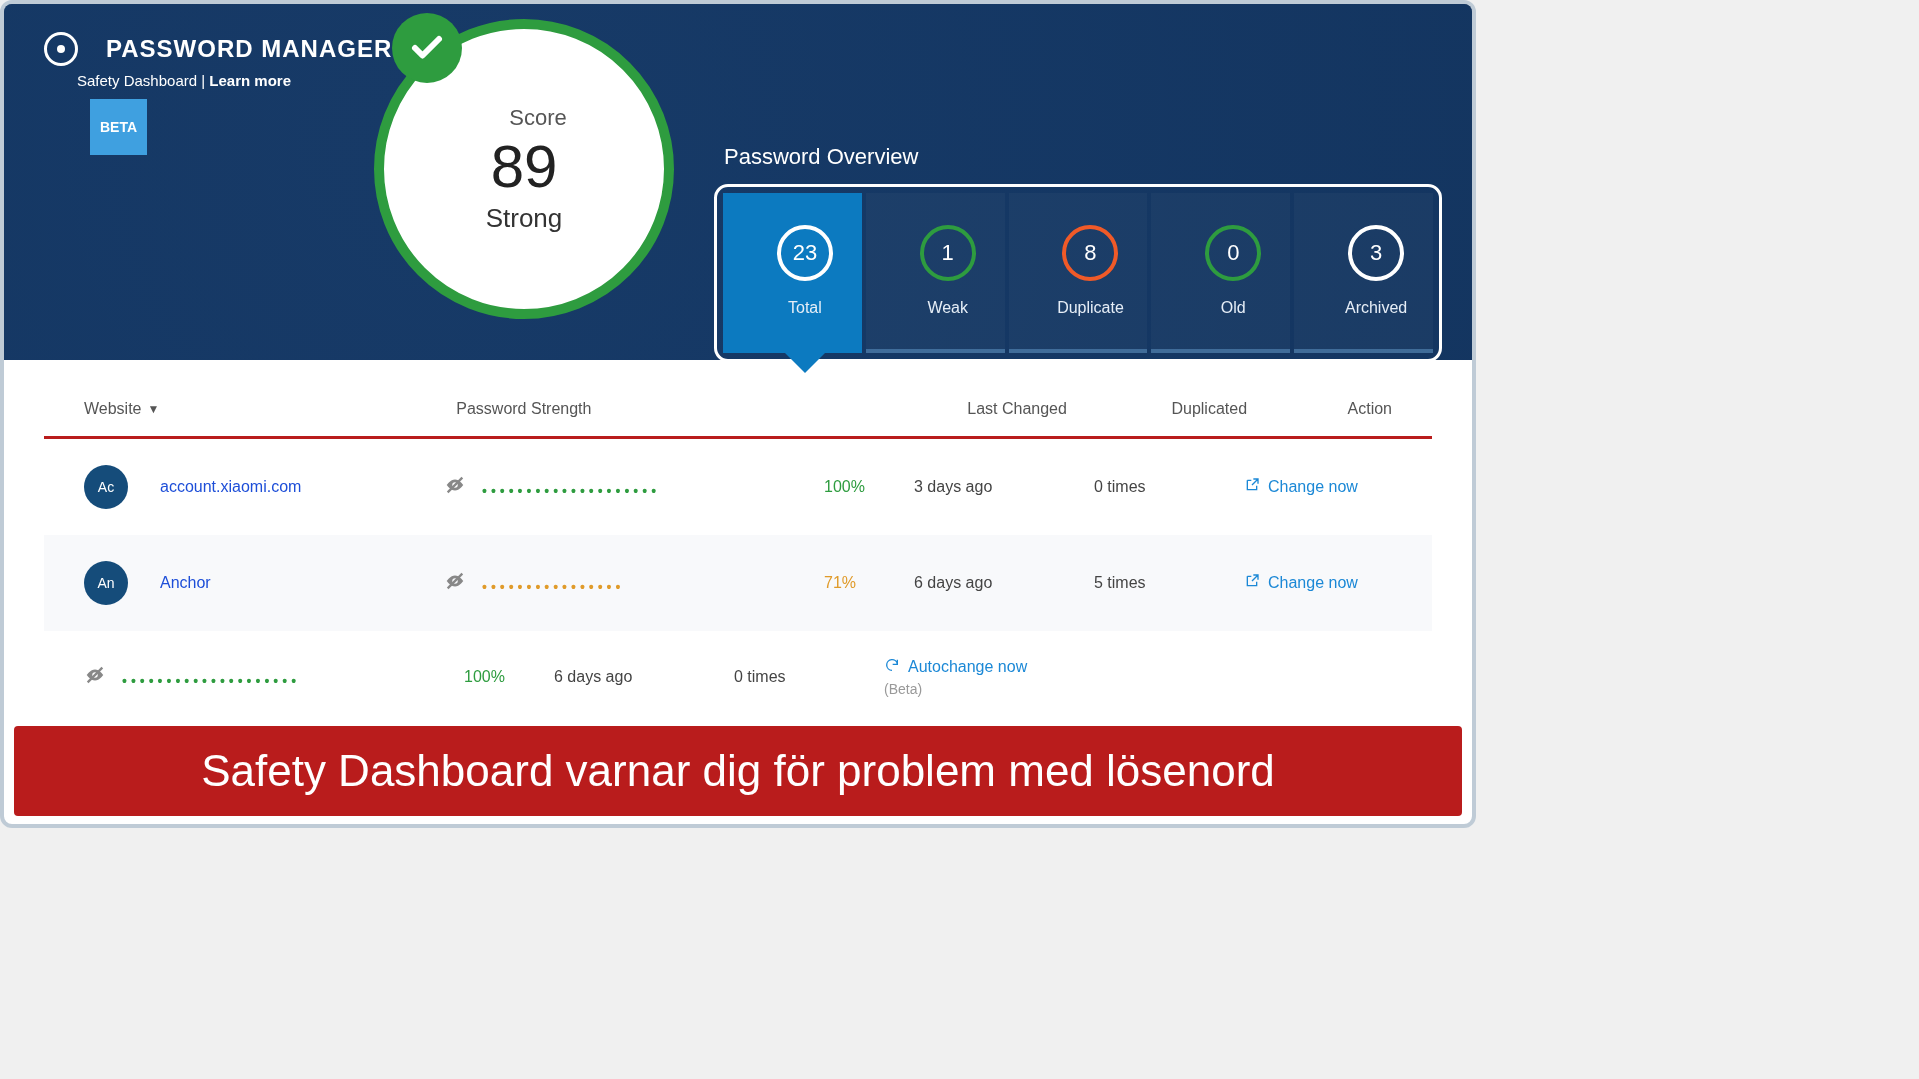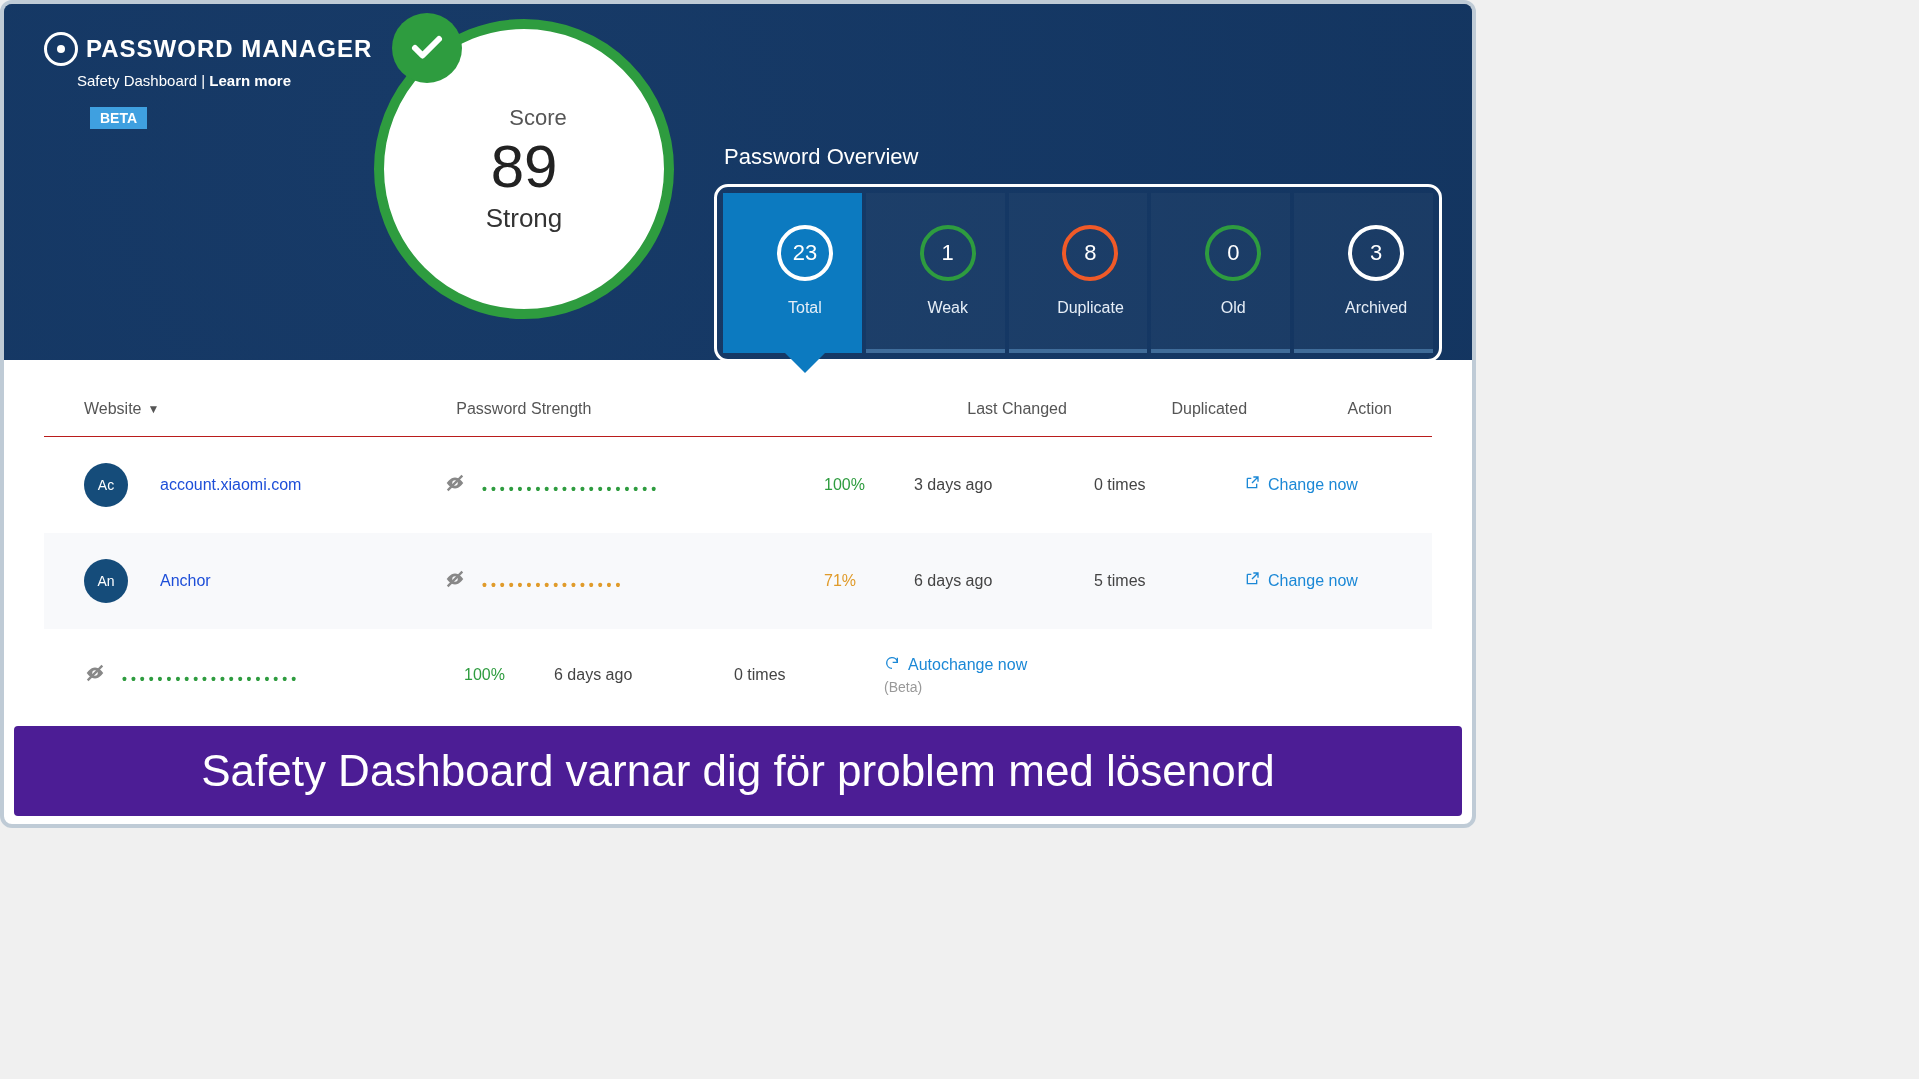--- a/index.html
+++ b/index.html
@@ -23,34 +23,34 @@
     overflow: hidden;
   }
   .hero {
     background: linear-gradient(rgba(20,55,100,0.85), rgba(20,55,100,0.85)), radial-gradient(circle at 30% 40%, #2a4d7a 0%, #183a63 60%, #122c4d 100%);
     height: 356px;
     position: relative;
     padding: 28px 40px 0 40px;
     display: flex;
   }
   .brand-block { color: #fff; }
-  .brand-row { display: flex; align-items: center; gap: 8px; }
+  .brand-row { display: flex; align-items: center; gap: 28px; }
   .brand-icon {
     width: 34px; height: 34px; border: 3px solid #fff; border-radius: 50%;
     display: flex; align-items: center; justify-content: center; position: relative;
   }
   .brand-icon::after {
     content: ""; width: 8px; height: 8px; background: #fff; border-radius: 50%;
   }
   .brand-title { font-size: 24px; font-weight: 700; letter-spacing: 1px; }
   .brand-sub { margin-top: 6px; font-size: 15px; margin-left: 33px; }
   .brand-sub .lm { font-weight: 700; }
   .beta-badge {
     display: inline-block; background: #3fa0e0; color: #fff; font-size: 14px;
-    padding: 3px 10px; margin-top: 18px; margin-left: 46px; font-weight: 600;
+    padding: 20px 10px; margin-top: 10px; margin-left: 46px; font-weight: 600;
   }
   .score-wrap {
     position: absolute;
     left: 370px;
     top: 15px;
     width: 300px; height: 300px;
   }
   .score-ring {
     width: 300px; height: 300px; border-radius: 50%; background: #fff;
     border: 10px solid #2e9c3f; display: flex; flex-direction: column;
@@ -101,21 +101,21 @@
   }
   .tab-circle.white { border-color: #fff; }
   .tab-circle.green { border-color: #2e9c3f; }
   .tab-circle.orange { border-color: #f05a28; }
   .tab-label { font-size: 16px; color: #e6eef7; font-weight: 500;}
   .tab.active .tab-circle { background: rgba(255,255,255,0.0); }
   .tab { position: relative; }
 
   
   .table-wrap { padding: 40px 40px 0 40px; }
-  .thead { display: flex; padding: 0 40px 18px 40px; color: #555; font-size: 16px; border-bottom: 1px solid #b91c1c; gap: 36px;}
+  .thead { display: flex; padding: 0 40px 18px 40px; color: #555; font-size: 16px; border-bottom: 3px solid #b91c1c; gap: 36px;}
   .col-site { width: 360px; display:flex; align-items:center; gap:6px;}
   .col-strength { width: 380px; }
   .col-pct { width: 90px; }
   .col-changed { width: 180px; }
   .col-dup { width: 150px; }
   .col-action { flex: 1; }
   .trow { display: flex; align-items: center; padding: 26px 40px; font-size: 16px; color: #444;}
   .trow.alt { background: #f8f9fb; }
   .avatar {
     width: 44px; height: 44px; border-radius: 50%; background: #154c7a;
@@ -128,21 +128,21 @@
   .dots.green { color: #2e9c3f; }
   .dots.orange { color: #e09b2a; }
   .pct.green { color: #2e9c3f; }
   .pct.orange { color: #e09b2a; }
   .action-link { color: #1b88d6; display:flex; align-items:center; gap:8px; cursor:pointer;}
   .action-sub { color: #999; font-size: 14px; margin-top: 4px;}
   .chevron-down { font-size: 12px;}
 
   .caption {
     position: absolute; left: 10px; right: 10px; bottom: 8px;
-    background: #4c1d95; color: #fff; text-align: center;
+    background: #b91c1c; color: #fff; text-align: center;
     font-size: 44px; padding: 20px 10px; border-radius: 4px;
   }
 </style>
 </head>
 <body>
 
 <div class="outer">
   <div class="hero">
 
     <div class="brand-block">

